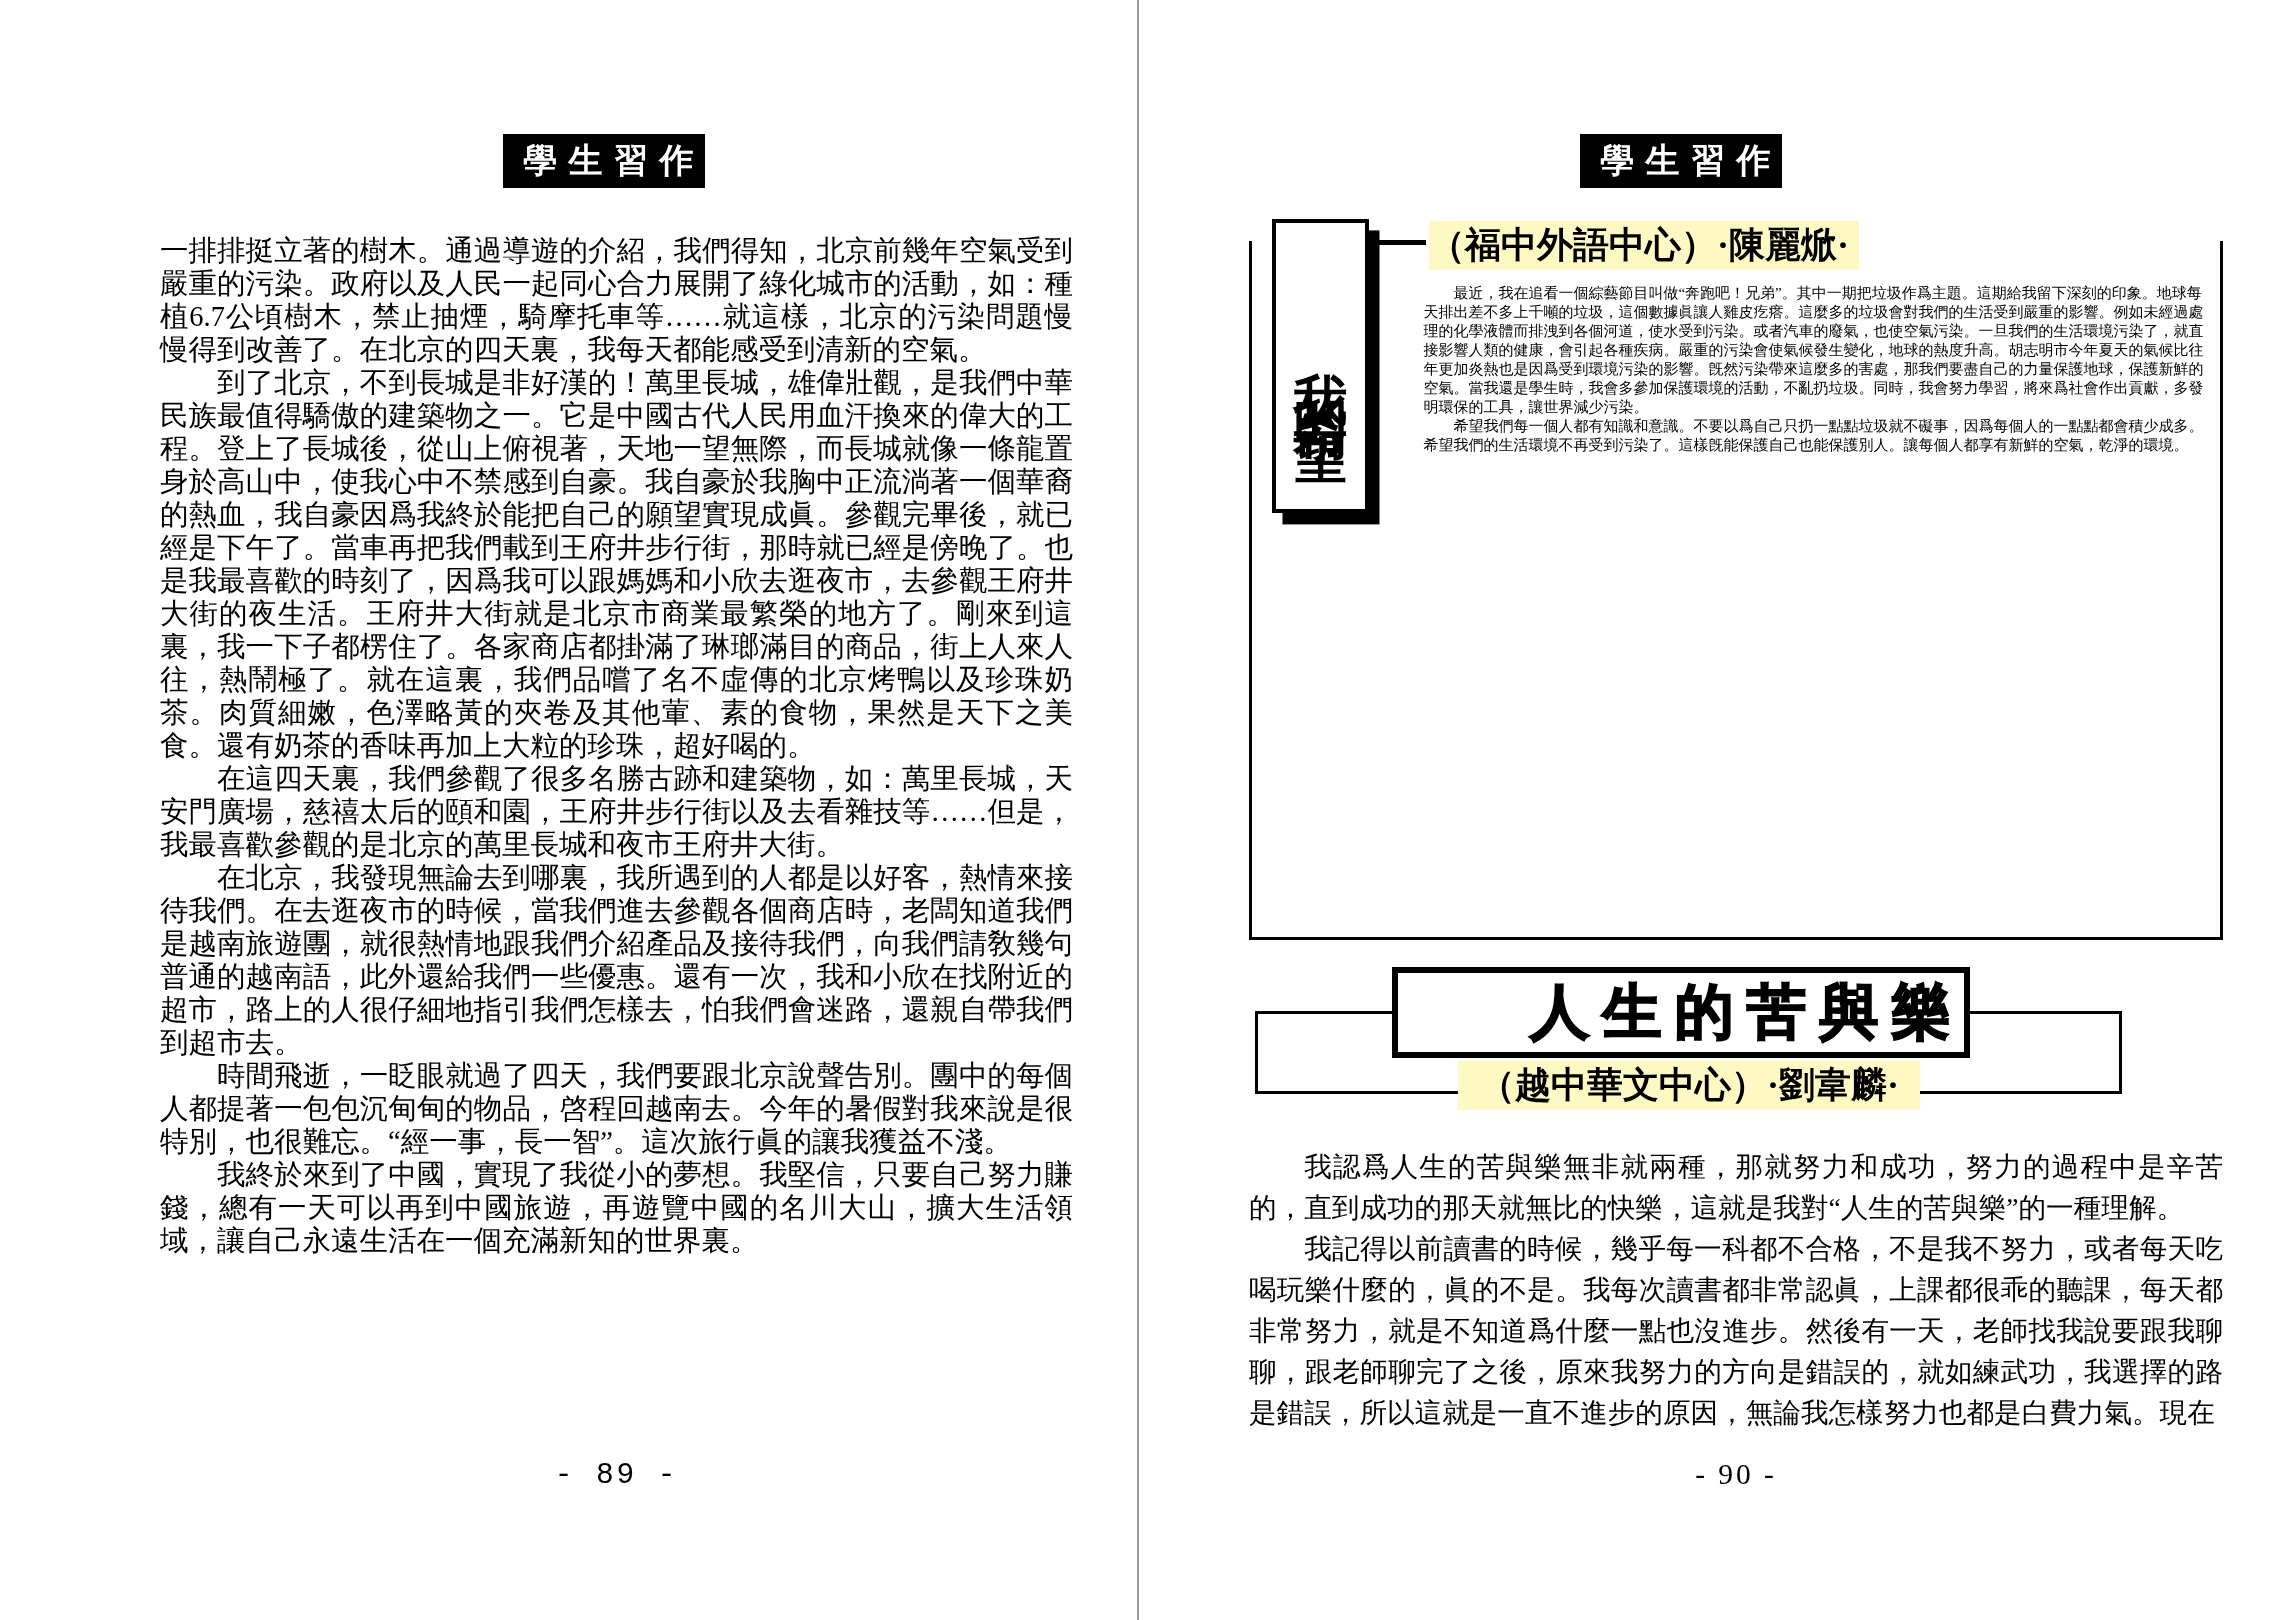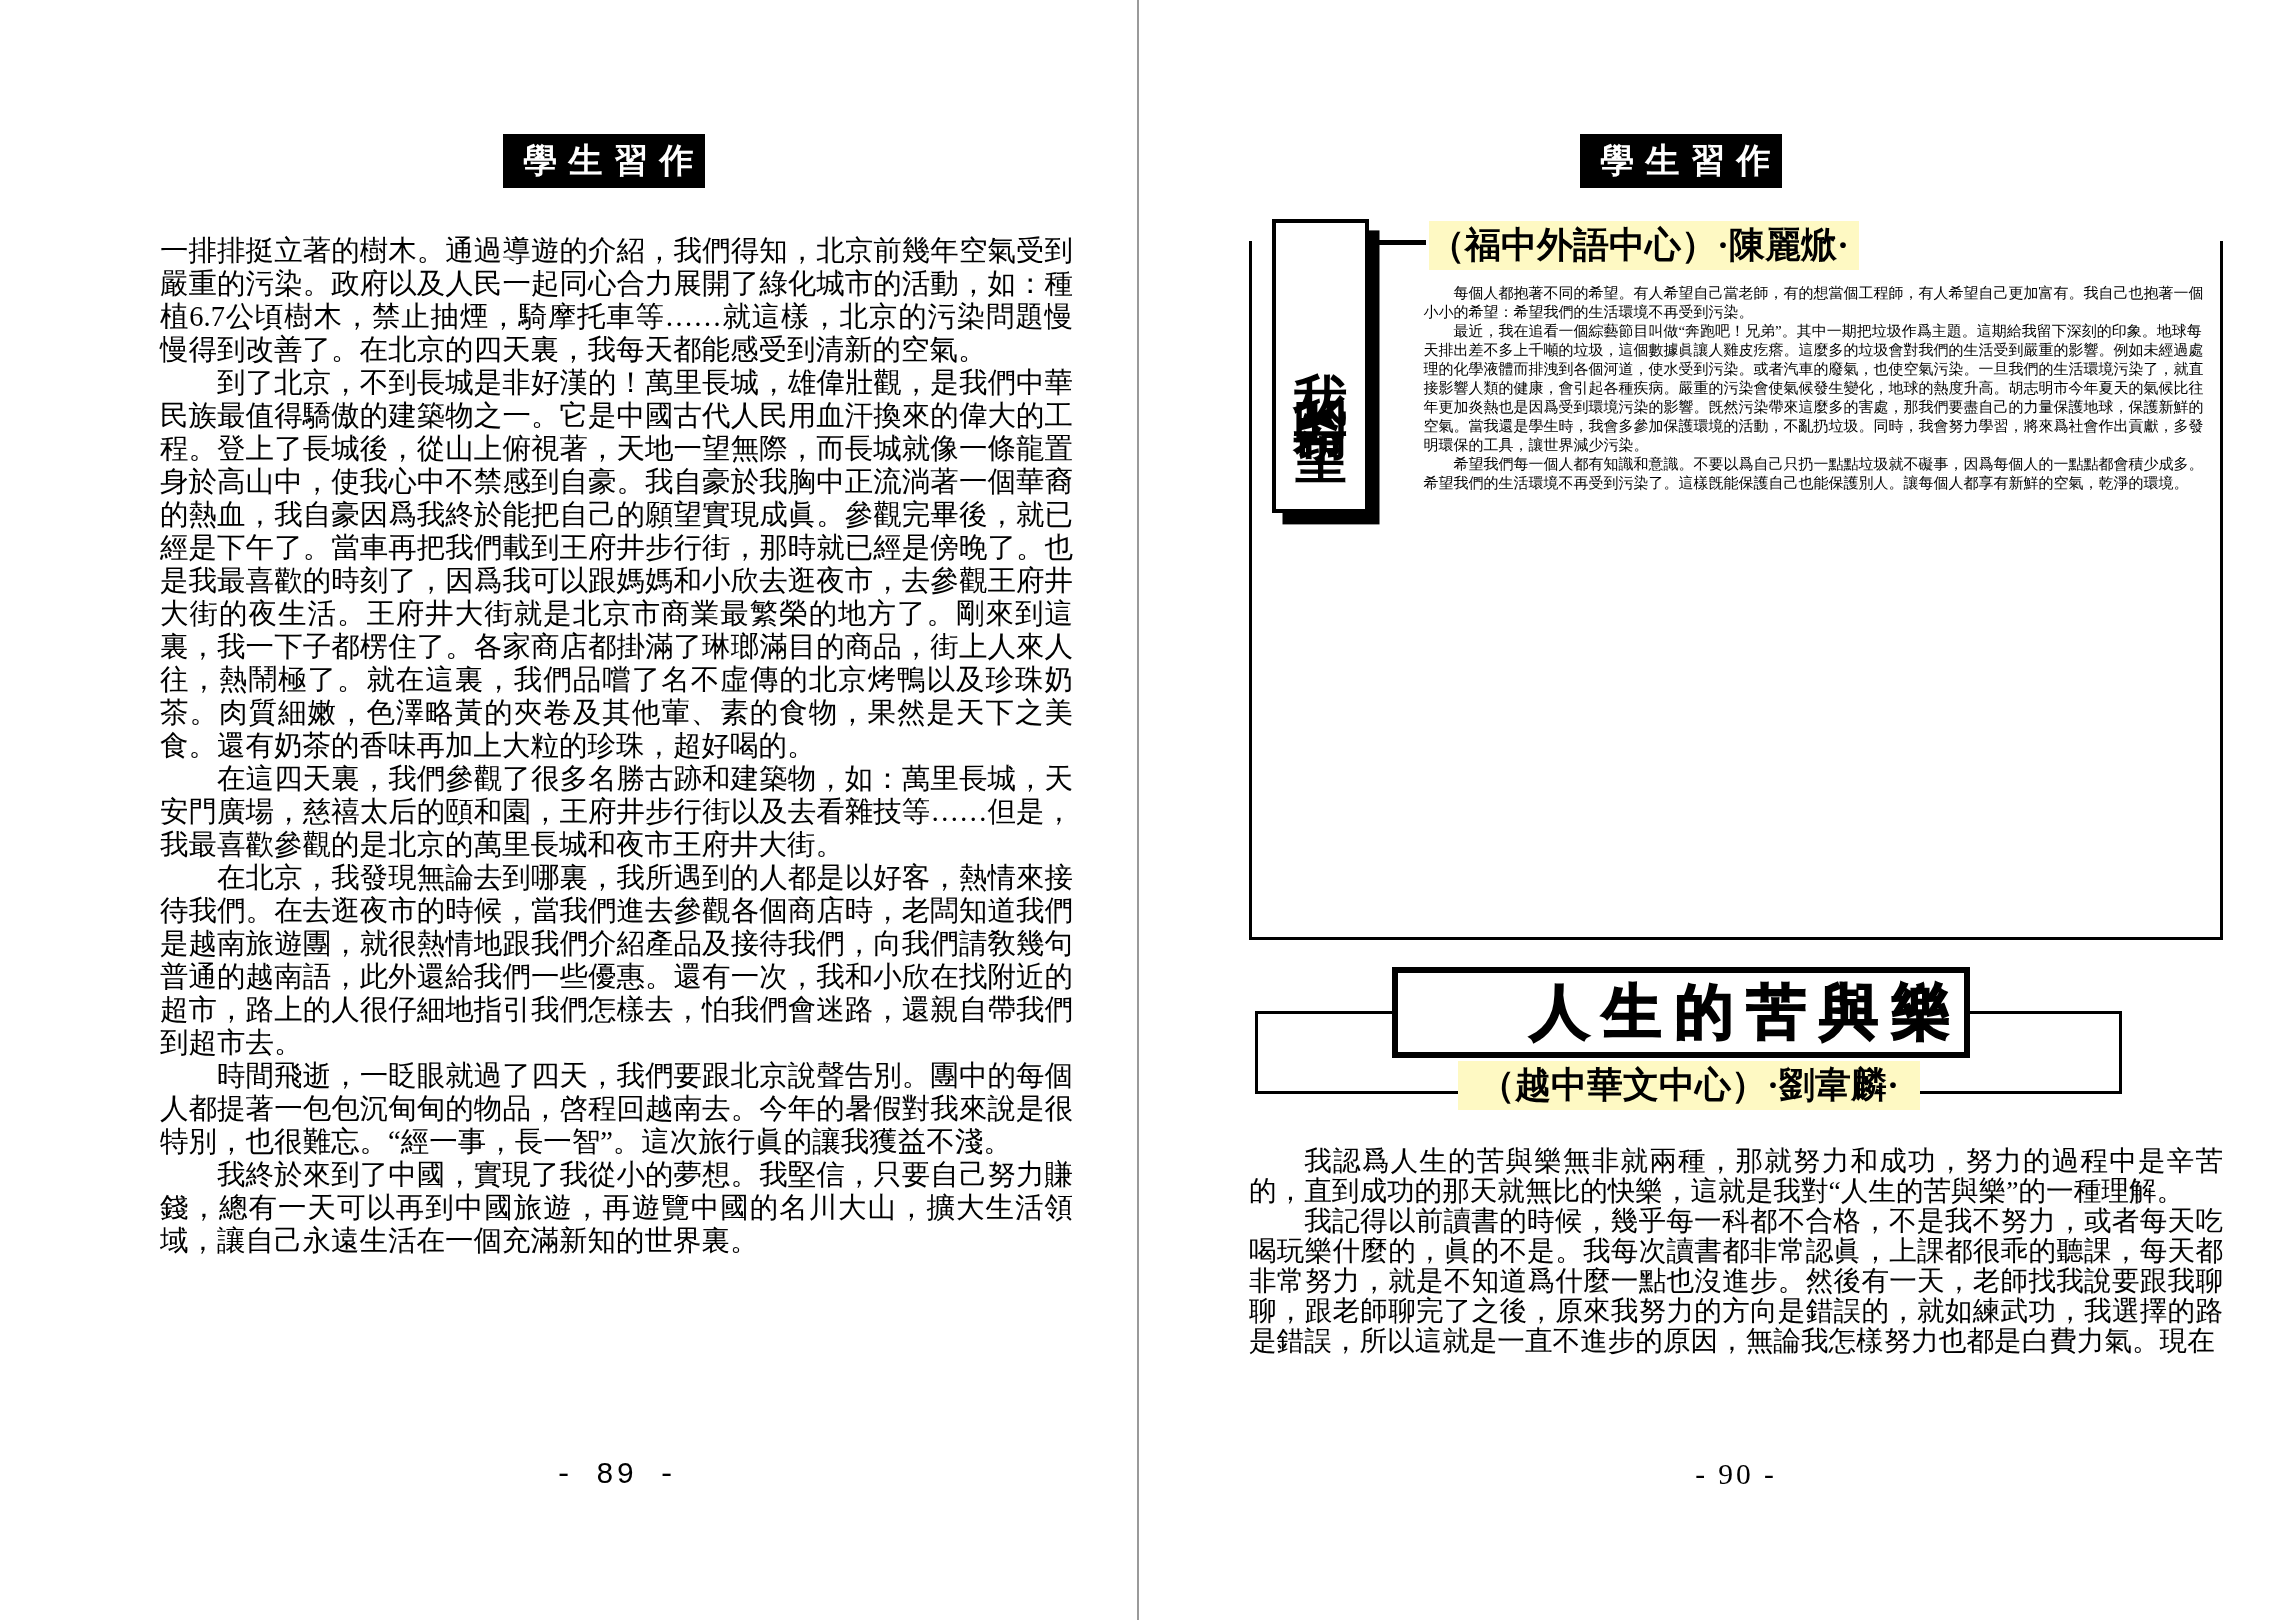--- a/index.html
+++ b/index.html
@@ -34,21 +34,21 @@
   
   .a2-band{position:absolute;left:1255px;top:1011px;width:867px;height:83px;
            border:3.8px solid #000;box-sizing:border-box;z-index:1;}
   .a2-title-box{position:absolute;left:1392px;top:967px;width:578px;height:91px;background:#fff;
                 border:6.7px solid #000;box-sizing:border-box;z-index:3;
                 display:flex;align-items:center;justify-content:flex-end;
                 font-size:59px;font-weight:900;letter-spacing:13.3px;
                 -webkit-text-stroke:1.9px #000;}
   .byline-2{position:absolute;left:1689px;top:1061px;transform:translateX(-50%);z-index:4;padding:0 21px;}
   .a2-body{position:absolute;left:1249px;top:1146px;width:974px;
-           font-size:27.6px;line-height:30px;text-align:justify;text-justify:inter-ideograph;}
+           font-size:27.6px;line-height:41px;text-align:justify;text-justify:inter-ideograph;}
 </style>
 </head>
 <body>
 
 <div class="spread">
 
   <div class="page-divider"></div>
 
   <div>
     <div class="badge badge-left">
@@ -67,21 +67,20 @@
     <div class="page-number pn-left">- 89 -</div>
   </div>
 
   <div>
     <div class="badge badge-right">
       <span>學生習作</span>
     </div>
 
     <div class="a1-frame body-text">
       <div class="a1-float"></div>
-      <p class="indent">每個人都抱著不同的希望。有人希望自己當老師，有的想當個工程師，有人希望自己更加富有。我自己也抱著一個小小的希望：希望我們的生活環境不再受到污染。</p>
       <p class="indent">最近，我在追看一個綜藝節目叫做“奔跑吧！兄弟”。其中一期把垃圾作爲主題。這期給我留下深刻的印象。地球每天排出差不多上千噸的垃圾，這個數據眞讓人雞皮疙瘩。這麼多的垃圾會對我們的生活受到嚴重的影響。例如未經過處理的化學液體而排洩到各個河道，使水受到污染。或者汽車的廢氣，也使空氣污染。一旦我們的生活環境污染了，就直接影響人類的健康，會引起各種疾病。嚴重的污染會使氣候發生變化，地球的熱度升高。胡志明市今年夏天的氣候比往年更加炎熱也是因爲受到環境污染的影響。旣然污染帶來這麼多的害處，那我們要盡自己的力量保護地球，保護新鮮的空氣。當我還是學生時，我會多參加保護環境的活動，不亂扔垃圾。同時，我會努力學習，將來爲社會作出貢獻，多發明環保的工具，讓世界減少污染。</p>
       <p class="indent">希望我們每一個人都有知識和意識。不要以爲自己只扔一點點垃圾就不礙事，因爲每個人的一點點都會積少成多。希望我們的生活環境不再受到污染了。這樣旣能保護自己也能保護別人。讓每個人都享有新鮮的空氣，乾淨的環境。</p>
     </div>
 
     <div class="a1-connector"></div>
 
     <div class="vtitle-box">
       <div class="vtitle">我的希望</div>
     </div>
 

